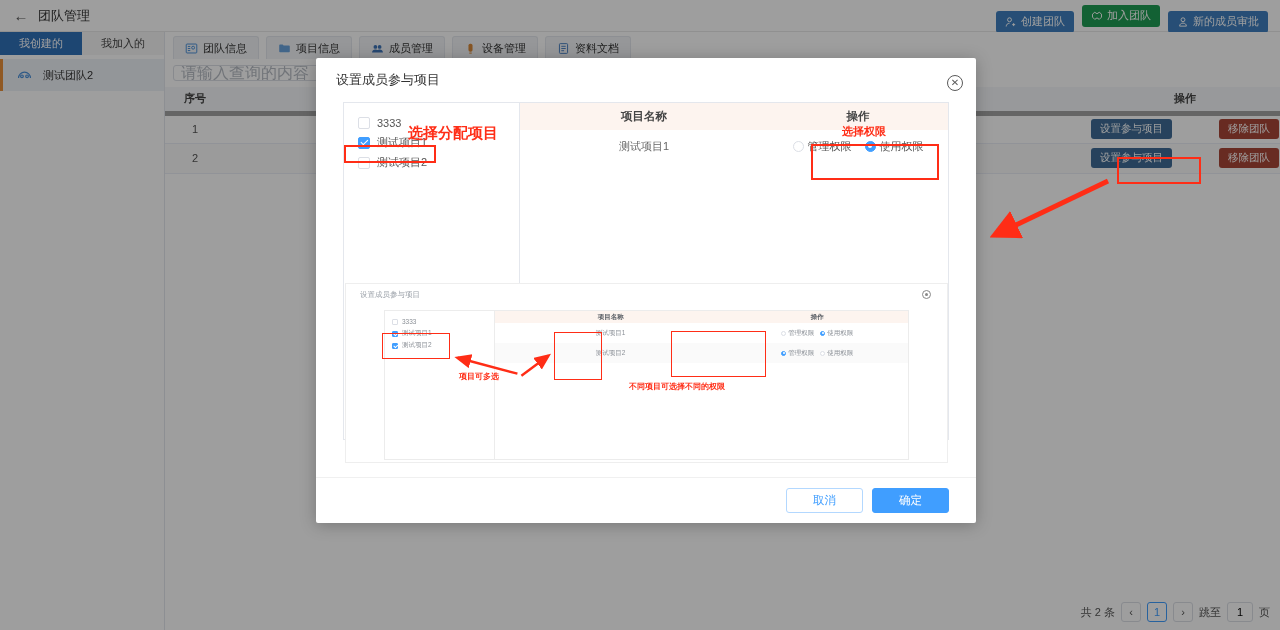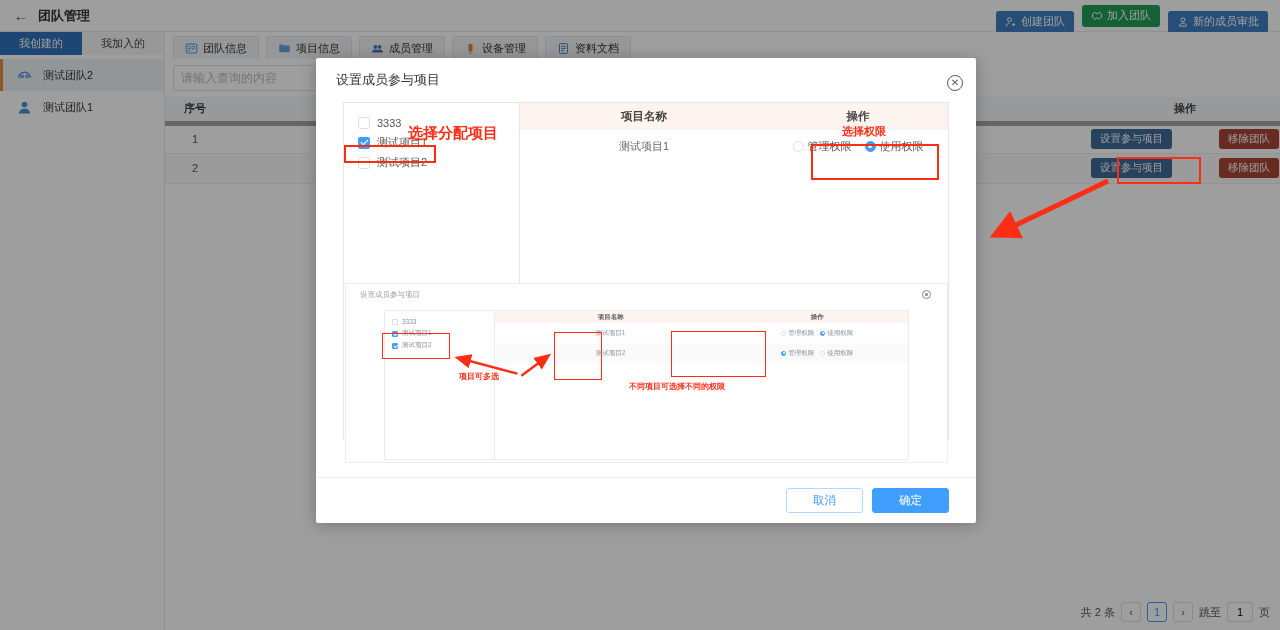--- a/index.html
+++ b/index.html
@@ -12,21 +12,21 @@
   }
 
   
   #app { position:absolute; inset:0; background:#fff; }
 
   .topbar {
     height:32px; background:#fff; border-bottom:1px solid #e8e8e8;
     display:flex; align-items:center; padding:0 12px; position:relative;
   }
   .back-icon { width:18px; height:18px; display:flex; align-items:center; justify-content:center; color:#555; font-size:15px; }
-  .topbar-title { margin-left:8px; font-size:13px; color:#333; font-weight:bold; }
+  .topbar-title { margin-left:8px; font-size:13px; color:#333; font-weight:normal; }
   .topbar-actions { margin-left:auto; display:flex; gap:8px; align-items:center; }
   .tb-btn {
     height:22px; border-radius:3px; color:#fff; font-size:11px;
     display:flex; align-items:center; gap:4px; padding:0 9px; border:none; cursor:pointer;
   }
   .tb-btn.blue { background:#3f7fbf;margin-top:12px; }
   .tb-btn.green { background:#1f9d55; }
   .tb-ico { width:12px; height:12px; display:inline-block; }
 
   .body-wrap { display:flex; height:598px; }
@@ -54,22 +54,22 @@
   .content { flex:1; background:#fff; display:flex; flex-direction:column; position:relative; }
   .tabbar { display:flex; gap:7px; padding:4px 8px 0 8px; height:27px; }
   .tab {
     display:flex; align-items:center; gap:5px; padding:0 11px; height:23px;
     background:#f2f4f7; border:1px solid #e4e7ed; border-bottom:none;
     border-radius:3px 3px 0 0; font-size:11px; color:#333; cursor:pointer;
   }
   .tab .tico { width:13px; height:13px; display:inline-flex; }
   .search-row { padding:6px 8px; }
   .search-input {
-    width:165px; height:26px; border:1px solid #dcdfe6; border-radius:3px;
-    font-size:12px; padding:0 7px; color:#333; background:#fff;
+    width:165px; height:16px; border:1px solid #dcdfe6; border-radius:3px;
+    font-size:16px; padding:0 7px; color:#333; background:#fff;
   }
   .search-input::placeholder { color:#b7bcc4; }
 
   table.grid { width:100%; border-collapse:collapse; font-size:11px; table-layout:fixed; }
   table.grid th {
     background:#f5f7fa; color:#444; font-weight:bold; text-align:center;
     height:26px; border-bottom:5px solid #a3a3a3; font-size:11px;
   }
   table.grid td { height:30px; border-bottom:1px solid #ebeef5; text-align:center; color:#555; }
   table.grid tr.alt td { background:#fafafa; }
@@ -219,29 +219,20 @@
       <div class="side-list">
         <div class="side-item active">
           <span class="side-avatar">
             <svg width="17" height="17" viewBox="0 0 20 20" fill="none" stroke="#4a90d9" stroke-width="1.4">
               <path d="M3 13a7 7 0 0 1 14 0"></path>
                 <circle cx="7" cy="11" r="1.6"></circle>
                 <circle cx="13" cy="11" r="1.6"></circle>
             </svg>
           </span>
           <span>测试团队2</span>
-        </div>
-        <div class="side-item">
-          <span class="side-avatar">
-            <svg width="17" height="17" viewBox="0 0 20 20" fill="#4a90d9">
-              <circle cx="10" cy="6.5" r="3.3"></circle>
-                <path d="M3.5 17c0-3.4 2.9-5.4 6.5-5.4s6.5 2 6.5 5.4z"></path>
-            </svg>
-          </span>
-          <span>测试团队1</span>
         </div>
       </div>
     </div>
 
     <div class="content">
       <div class="tabbar">
         <div class="tab">
           <span class="tico">
             <svg width="13" height="13" viewBox="0 0 16 16" fill="none" stroke="#4a90d9" stroke-width="1.2">
               <rect x="1.5" y="2.5" width="13" height="11" rx="1"></rect>

